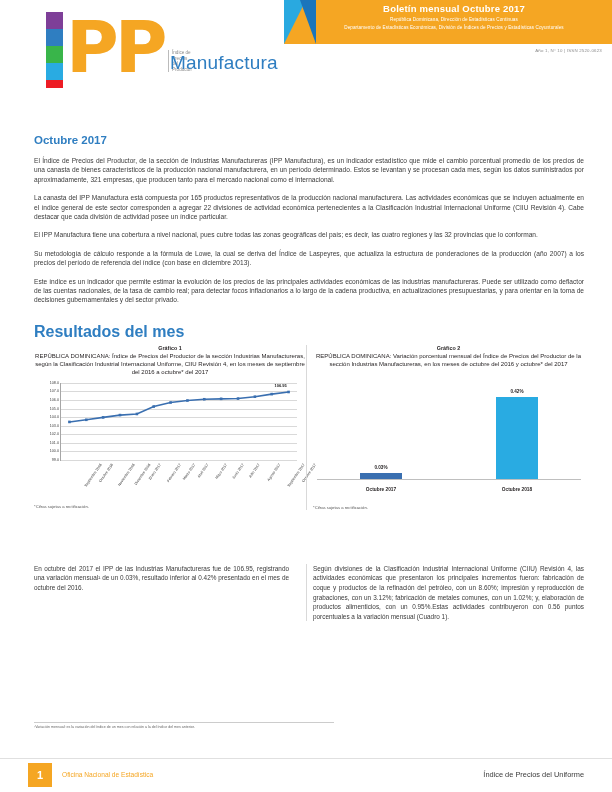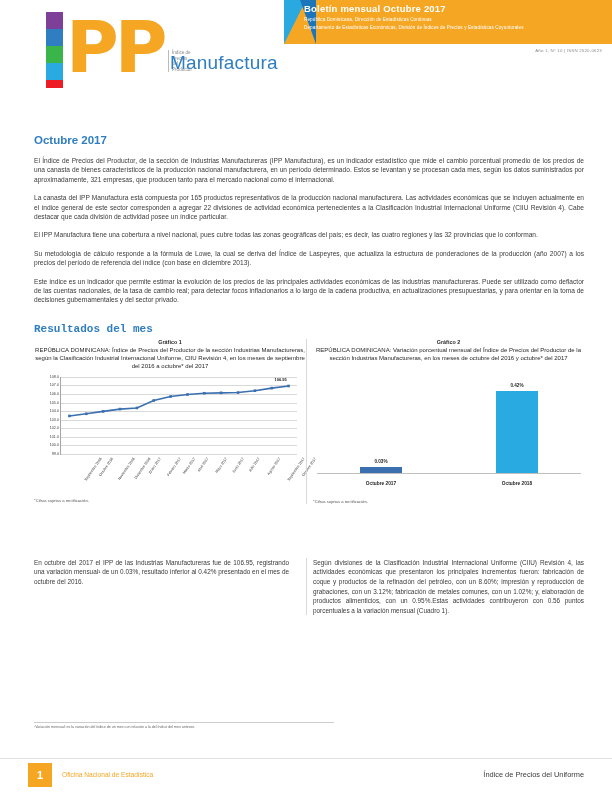--- a/index.html
+++ b/index.html
@@ -13,21 +13,21 @@
     overflow: hidden;
   }
 
   
   .header { position: relative; height: 108px; }
 
   .hdr-band {
     position: absolute; left: 284px; top: 0; width: 328px; height: 44px;
     background: #f5a623;
   }
-  .hdr-band-inner { position:absolute; right:8px; top:3px; text-align:left; width:300px; }
+  .hdr-band-inner { position:absolute; right:8px; top:3px; text-align:center; width:300px; }
   .hdr-title {
     font-size: 9.5px; font-weight: bold; color:#ffffff; letter-spacing:.2px;
     line-height: 12px;
   }
   .hdr-sub {
     font-size: 4.6px; color:#ffffff; line-height: 6.2px; margin-top:2px;
     letter-spacing:.1px;
   }
   .hdr-issn {
     position:absolute; right:10px; top:48px; font-size:4.4px; color:#8c8c8c;
@@ -59,21 +59,21 @@
   h2.section-h {
     margin: 26px 0 10px 34px; font-size:11.5px; font-weight:bold; color:#2f7ec1;
   }
   p.body-p {
     margin: 0 28px 9px 34px; font-size:6.6px; line-height:9.4px;
     text-align: justify; color:#3a3a3a;
   }
 
   
   .results-h {
-    margin: 18px 0 4px 34px; font-size:11px; font-weight:bold; color:#2f7ec1;font-family:Liberation Mono, monospace;
+    margin: 18px 0 4px 34px; font-size:16px; font-weight:bold; color:#2f7ec1;
   }
   .charts-row { position:relative; margin-top:4px; height:215px; }
   .chart-col { position:absolute; top:0; }
   .col-left { left:34px; width:272px; }
   .col-right { left:306px; width:278px; border-left:1px solid #d9d9d9; padding-left:6px; }
 
   .chart-num { text-align:center; font-size:5.4px; font-weight:bold; color:#231f20; }
   .chart-cap { text-align:center; font-size:6.0px; line-height:8px; color:#231f20; margin-top:1px; }
   .chart-note { font-size:4.2px; color:#555; margin-top:3px; }
 

